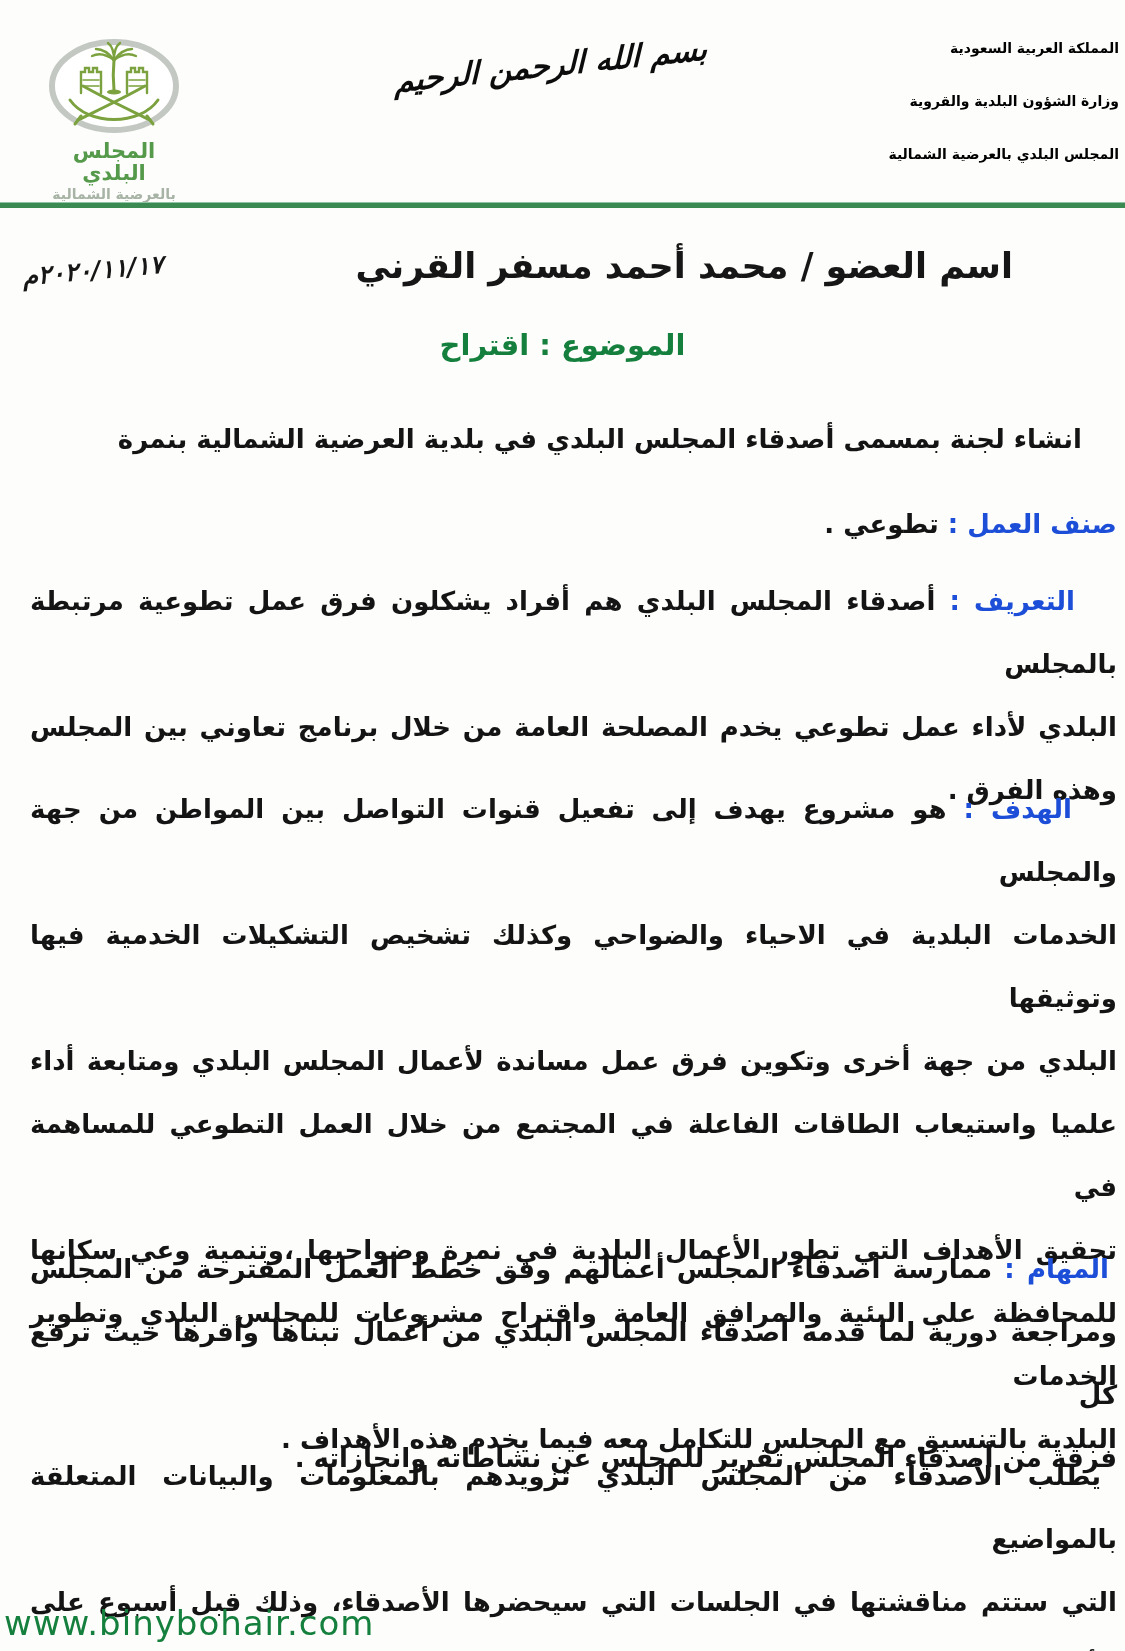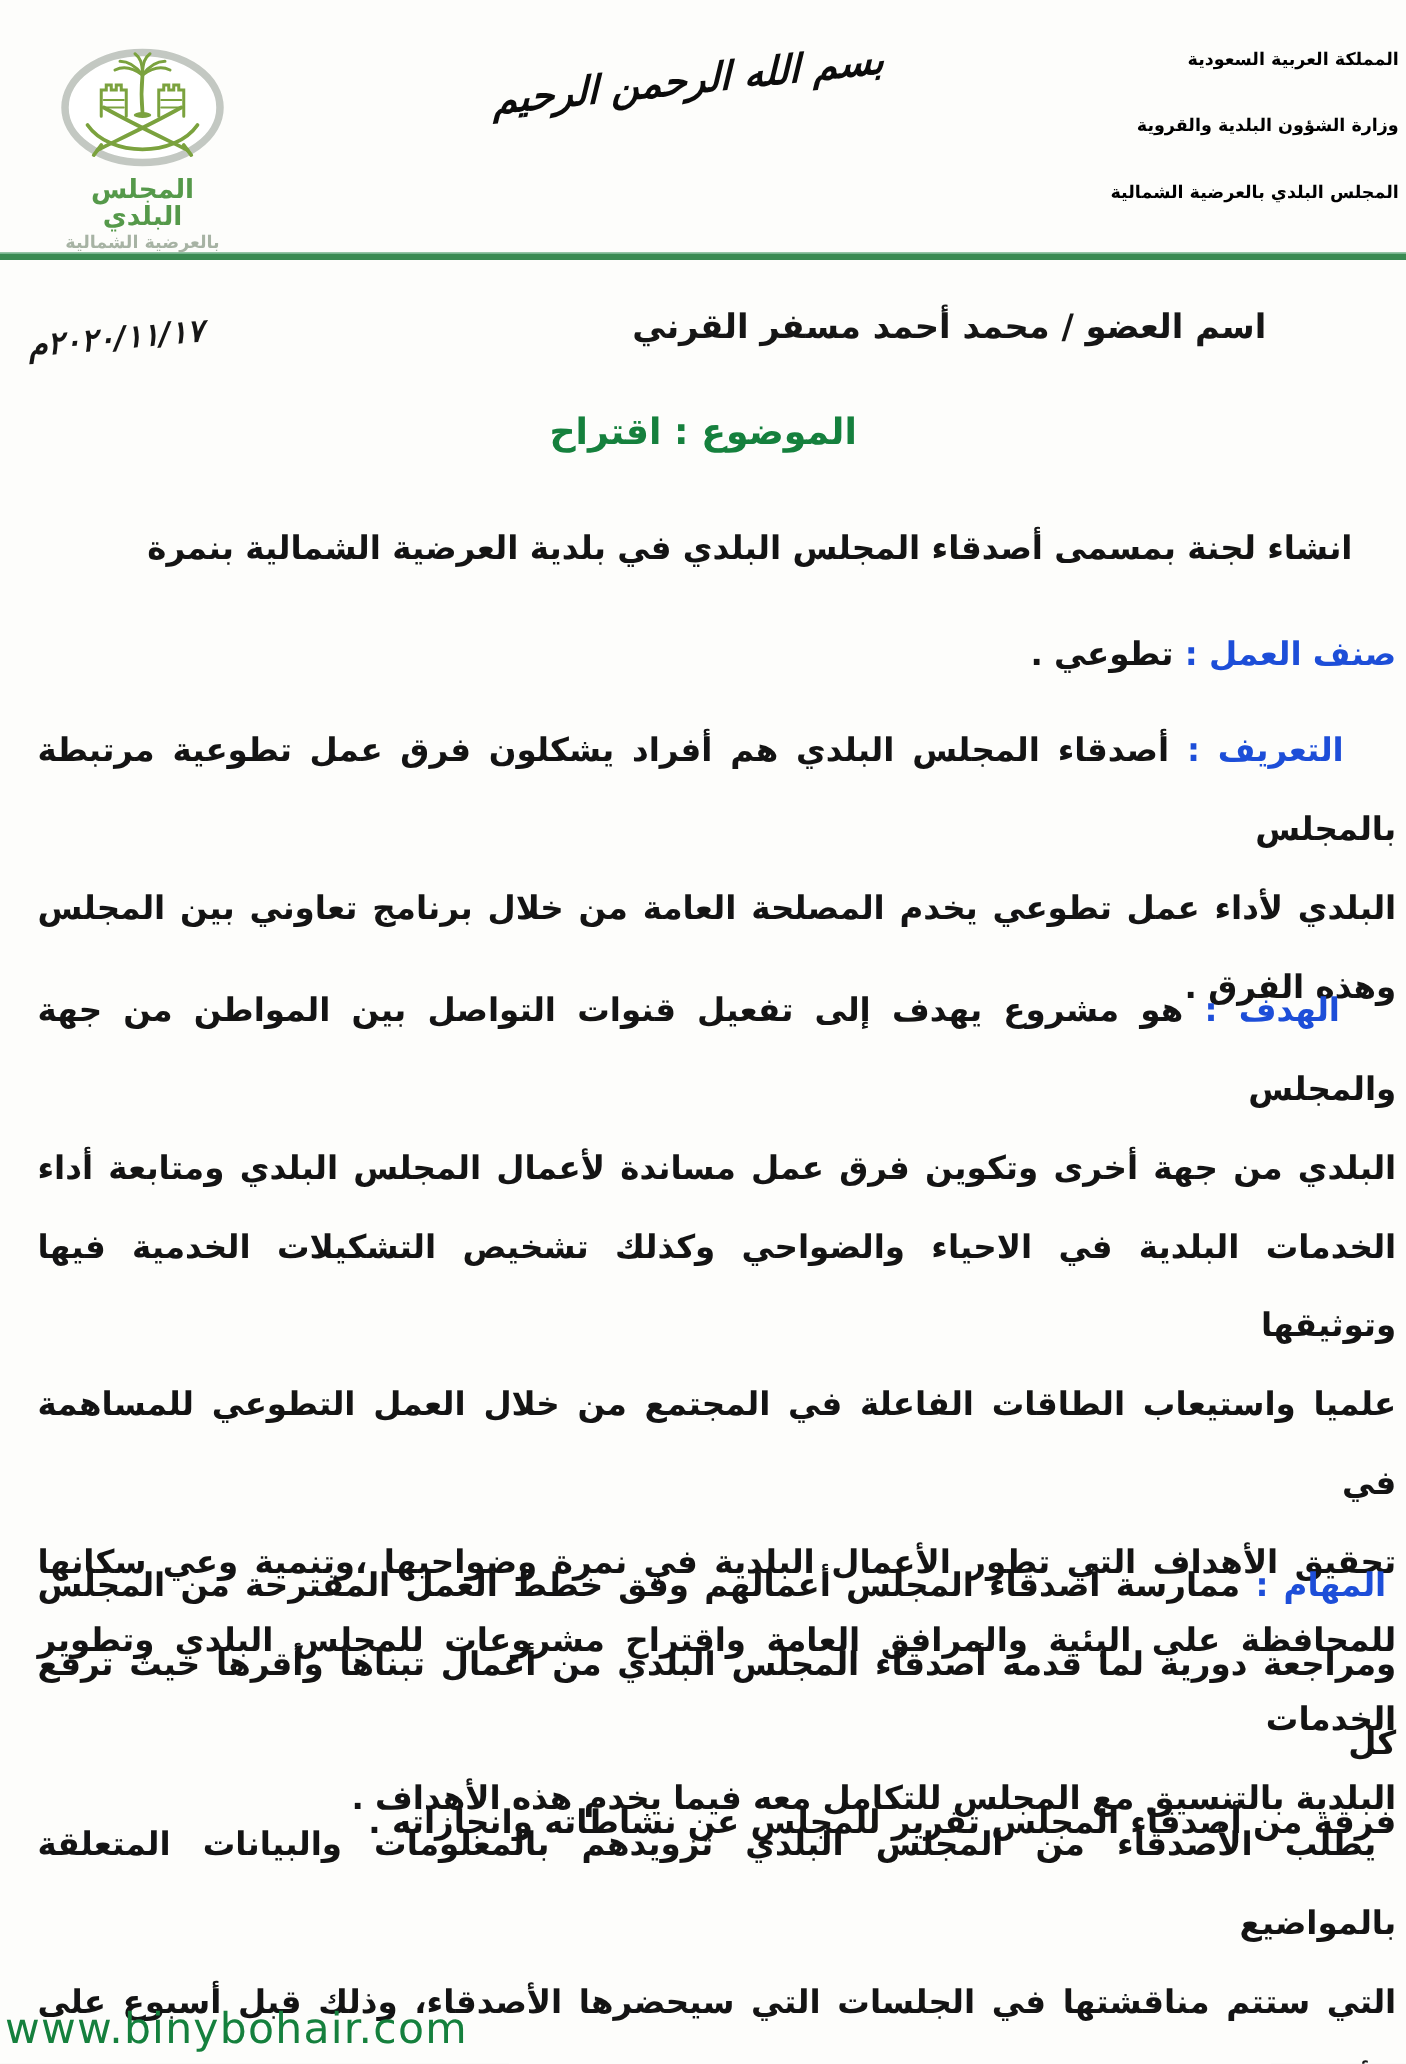--- a/index.html
+++ b/index.html
@@ -42,21 +42,21 @@
     font-size:14px;font-weight:bold;color:#a7b3a4;line-height:16px;
   }
   .rule{
     position:absolute;top:202px;left:0;right:0;height:5px;
     background:#3a8a52;
     border-top:1px solid #8fc4a4;
   }
   
   .member-name{
     position:absolute;top:246px;right:112px;
-    font-size:27px;font-weight:bold;white-space:nowrap;
+    font-size:35px;font-weight:bold;white-space:nowrap;
   }
   .doc-date{
     position:absolute;top:252px;left:22px;width:230px;
     font-size:25px;font-weight:bold;font-style:italic;
     transform:rotate(-5deg);
     white-space:nowrap;text-align:left;
   }
   .subject{
     position:absolute;top:328px;left:0;right:0;
     text-align:center;
@@ -147,22 +147,22 @@
   </div>
 
   <div class="para" style="top:570px">
     <div class="line full ind-42"><span class="lbl">التعريف :</span> <span>أصدقاء المجلس البلدي هم أفراد يشكلون فرق عمل تطوعية مرتبطة بالمجلس</span></div>
     <div class="line full">البلدي لأداء عمل تطوعي يخدم المصلحة العامة من خلال برنامج تعاوني بين المجلس</div>
     <div class="line short">وهذه الفرق .</div>
   </div>
 
   <div class="para" style="top:778px">
     <div class="line full ind-45"><span class="lbl">الهدف :</span> <span>هو مشروع يهدف إلى تفعيل قنوات التواصل بين المواطن من جهة والمجلس</span></div>
+    <div class="line full">الخدمات البلدية في الاحياء والضواحي وكذلك تشخيص التشكيلات الخدمية فيها وتوثيقها</div>
     <div class="line full">البلدي من جهة أخرى وتكوين فرق عمل مساندة لأعمال المجلس البلدي ومتابعة أداء</div>
-    <div class="line full">الخدمات البلدية في الاحياء والضواحي وكذلك تشخيص التشكيلات الخدمية فيها وتوثيقها</div>
     <div class="line full">علميا واستيعاب الطاقات الفاعلة في المجتمع من خلال العمل التطوعي للمساهمة في</div>
     <div class="line full">تحقيق الأهداف التي تطور الأعمال البلدية في نمرة وضواحيها ،وتنمية وعي سكانها</div>
     <div class="line full">للمحافظة على البئية والمرافق العامة واقتراح مشروعات للمجلس البلدي وتطوير الخدمات</div>
     <div class="line short">البلدية بالتنسيق مع المجلس للتكامل معه فيما يخدم هذه الأهداف .</div>
   </div>
 
   <div class="para" style="top:1238px">
     <div class="line full ind-8"><span class="lbl">المهام :</span> <span>ممارسة أصدقاء المجلس أعمالهم وفق خطط العمل المقترحة من المجلس</span></div>
     <div class="line full">ومراجعة دورية لما قدمه أصدقاء المجلس البلدي من أعمال تبناها وأقرها حيث ترفع كل</div>
     <div class="line short">فرقة من أصدقاء المجلس تقرير للمجلس عن نشاطاته وانجازاته .</div>

